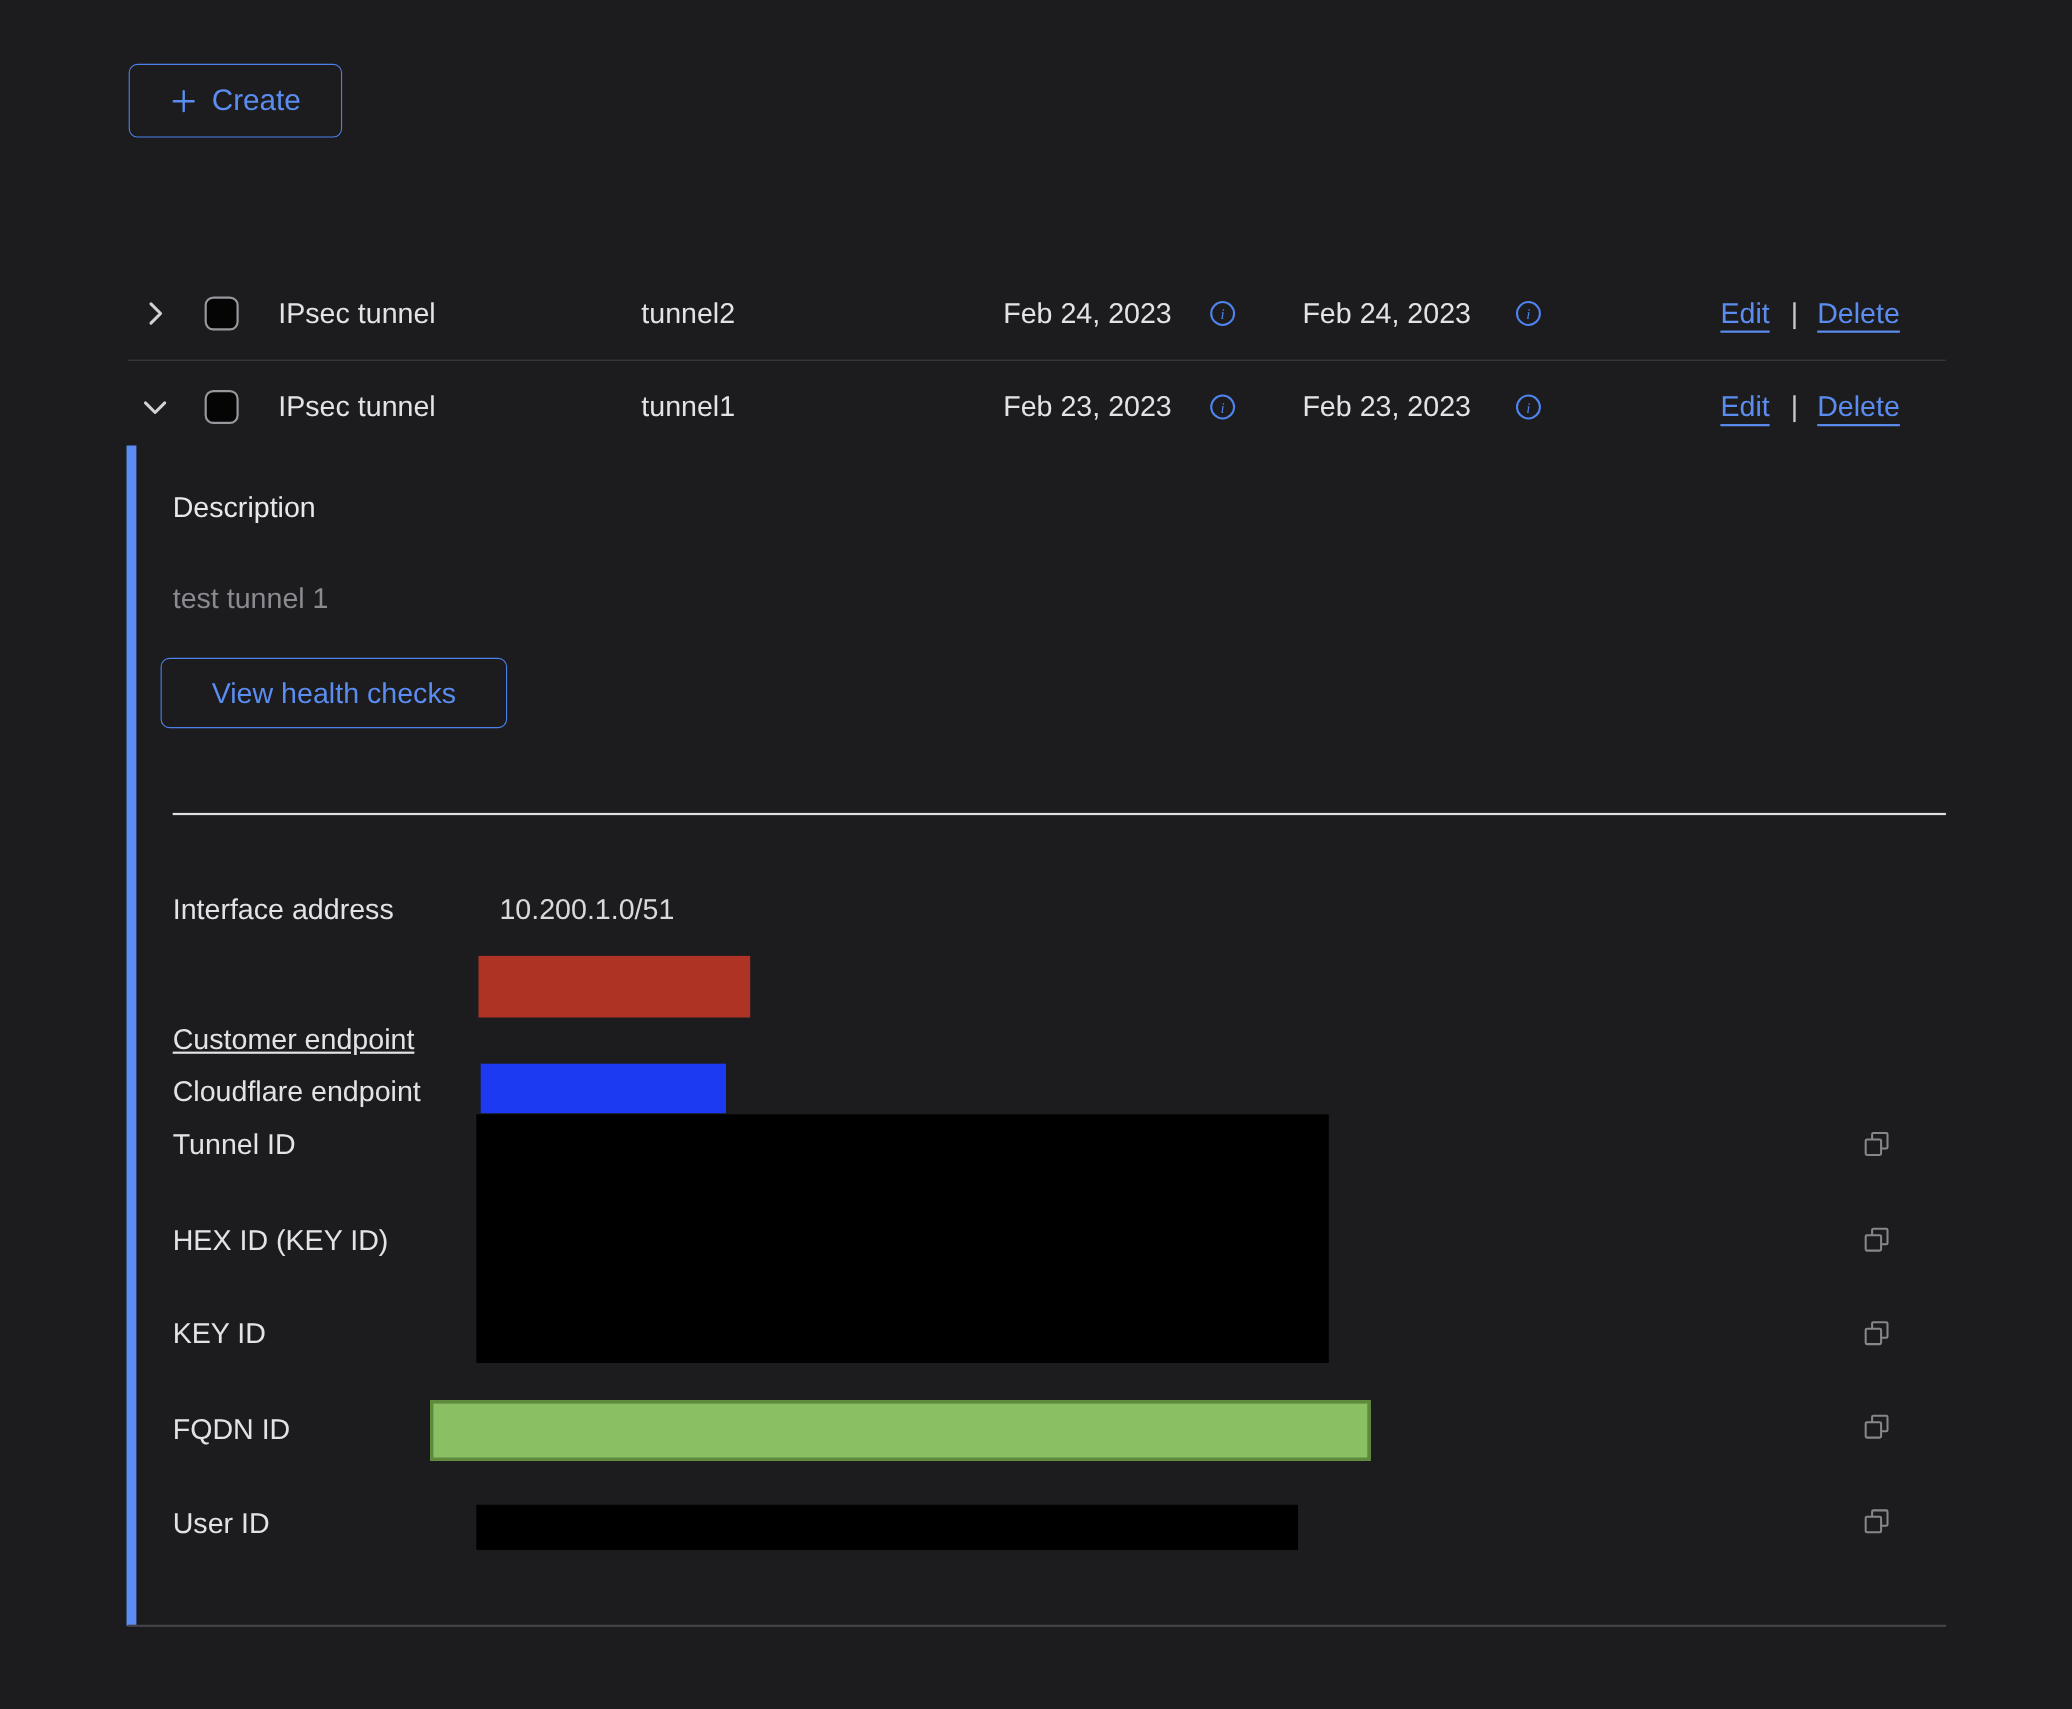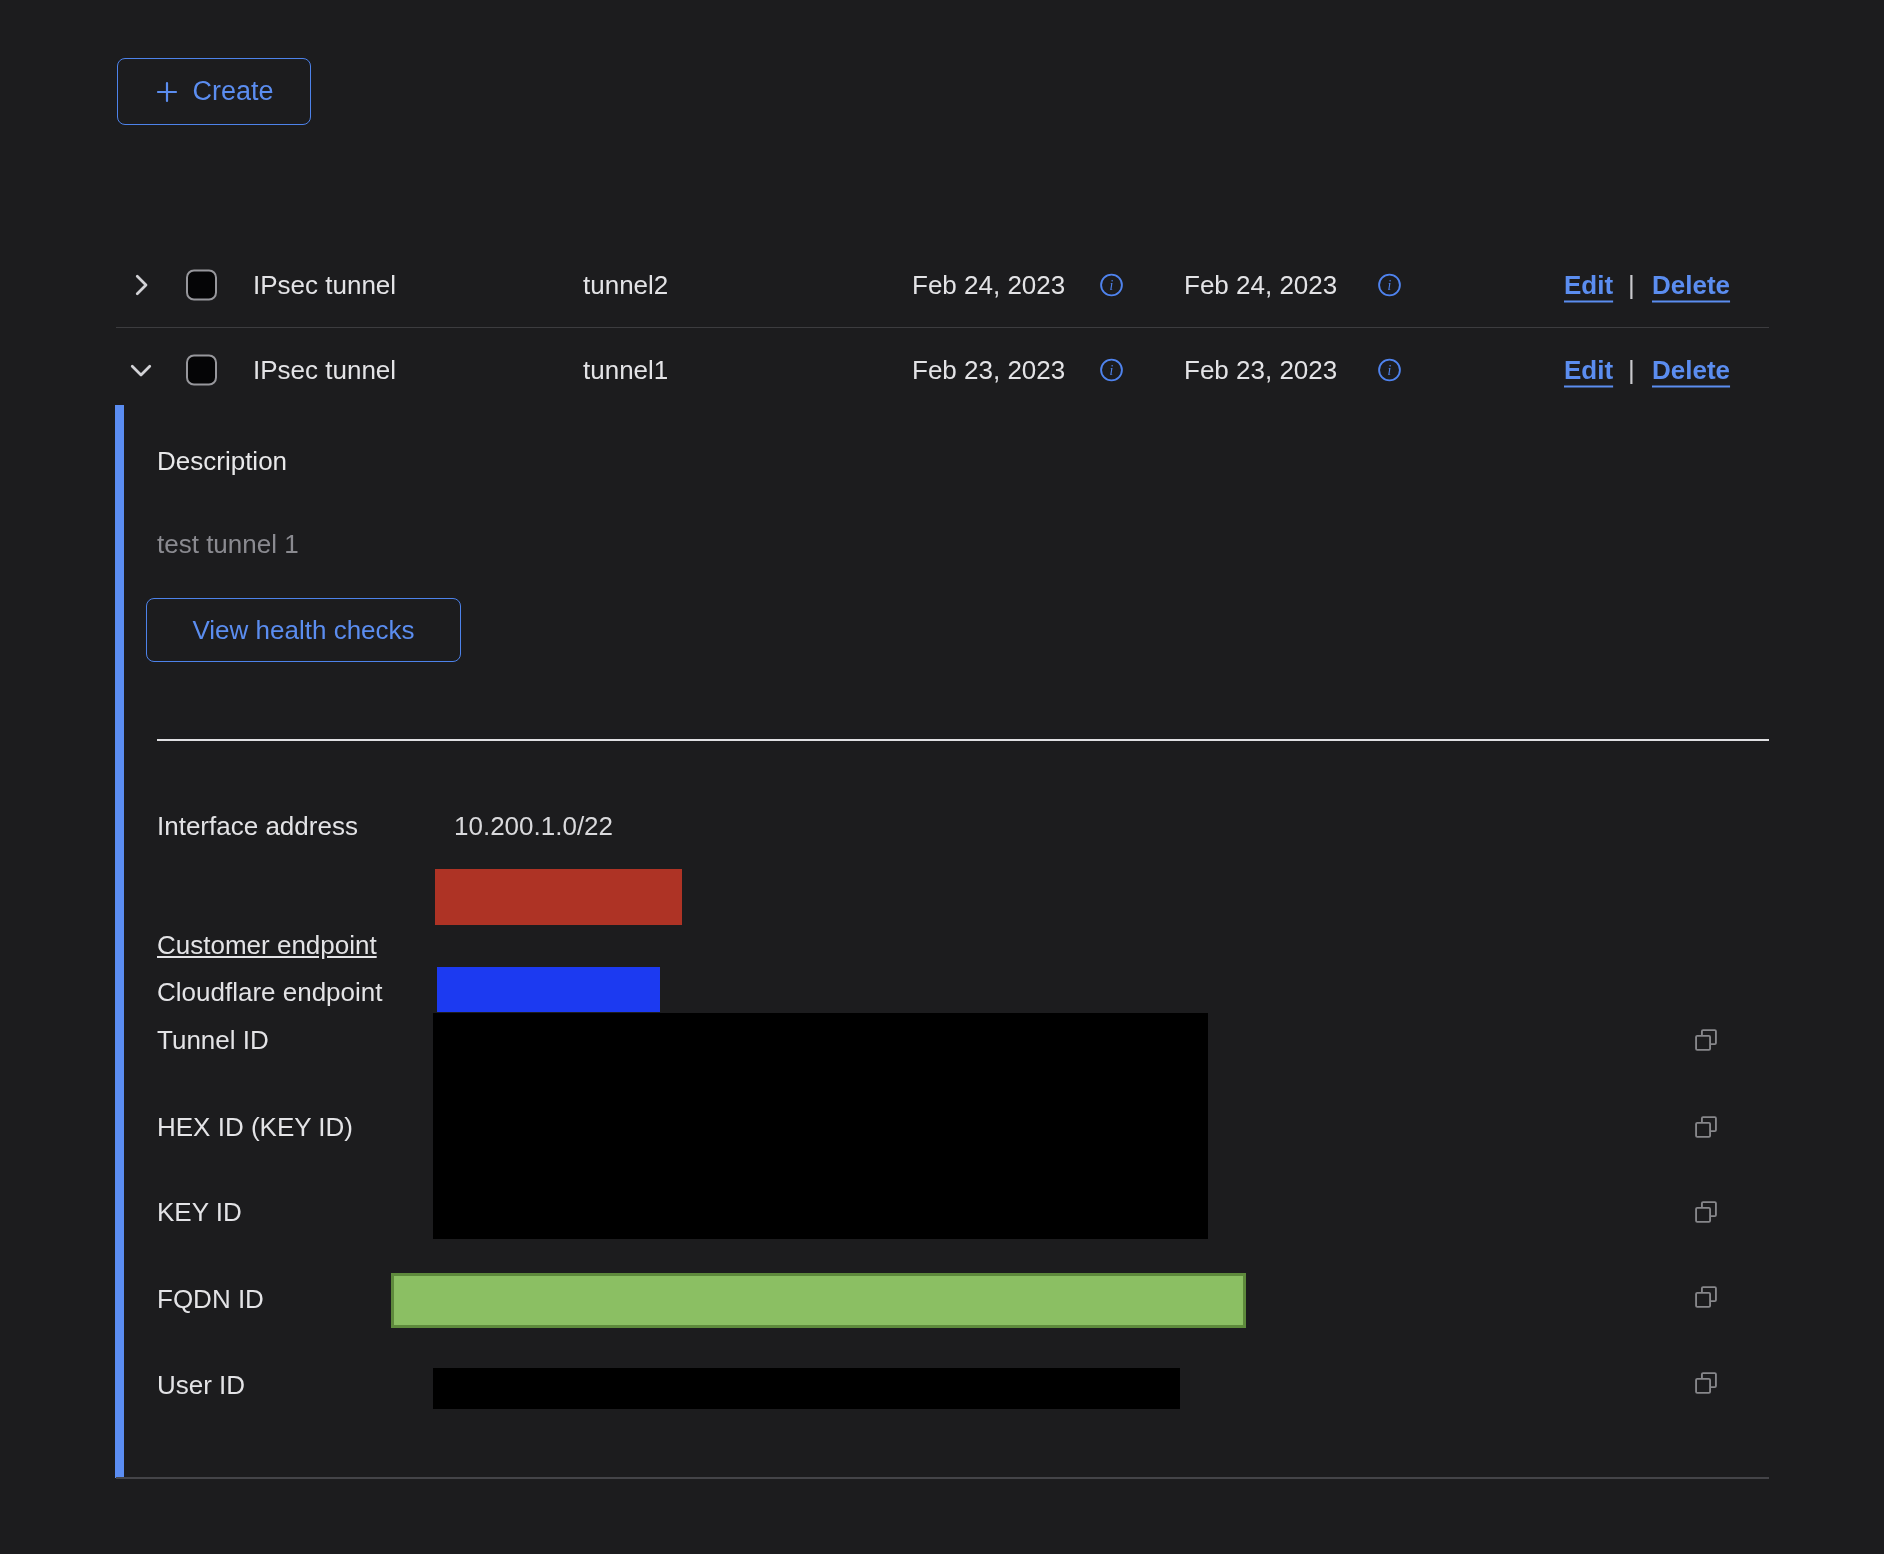--- a/index.html
+++ b/index.html
@@ -33,21 +33,21 @@
   .c-modified-info{left:1261px;}
   .c-edit{left:1448px;}
   .c-pipe{left:1512px;color:#c9c9cd;}
   .c-delete{left:1536px;}
   .checkbox{
     width:31px;height:31px;border:2px solid #97979c;border-radius:8px;
     background:#050506;box-sizing:border-box;cursor:pointer;
   }
   .expander{width:30px;height:30px;cursor:pointer;background:none;border:none;padding:0;}
   .link{color:#5b8df0;text-decoration:underline;text-underline-offset:7px;
-    text-decoration-thickness:1.5px;cursor:pointer;font-weight:bold;}
+    text-decoration-thickness:1.5px;cursor:pointer;}
   .info{width:25px;height:25px;cursor:pointer;}
   
   .expand-bar{position:absolute;left:91px;top:405px;width:9px;height:1073px;background:#5b8df2;}
   .desc-label{position:absolute;left:133px;top:446px;font-size:26px;font-weight:500;color:#e8e8ea;}
   .desc-value{position:absolute;left:133px;top:529px;font-size:26px;color:#8a8a90;}
   .health-btn{
     position:absolute;left:122px;top:598px;width:315px;height:64px;
     background:transparent;border:1.5px solid #4d82ea;border-radius:8px;
     color:#5b8df0;font-size:26px;font-family:inherit;cursor:pointer;
   }
@@ -128,21 +128,21 @@
   <div class="expand-bar"></div>
 
   <div class="desc-label">Description</div>
   <div class="desc-value">test tunnel 1</div>
 
   <button class="health-btn">View health checks</button>
 
   <div class="divider-light"></div>
 
   <div class="f-label" style="top:811px;">Interface address</div>
-  <div class="f-value" style="top:811px;">10.200.1.0/22</div>
+  <div class="f-value" style="top:811px;">10.200.1.0/51</div>
 
   <div class="f-label" style="top:930px;text-decoration:underline;">Customer endpoint</div>
   <div class="redact r-customer"></div>
 
   <div class="f-label" style="top:977px;">Cloudflare endpoint</div>
   <div class="redact r-cloudflare"></div>
 
   <div class="redact r-ids"></div>
   <div class="f-label" style="top:1025px;">Tunnel ID</div>
   <div class="f-label" style="top:1112px;">HEX ID (KEY ID)</div>

